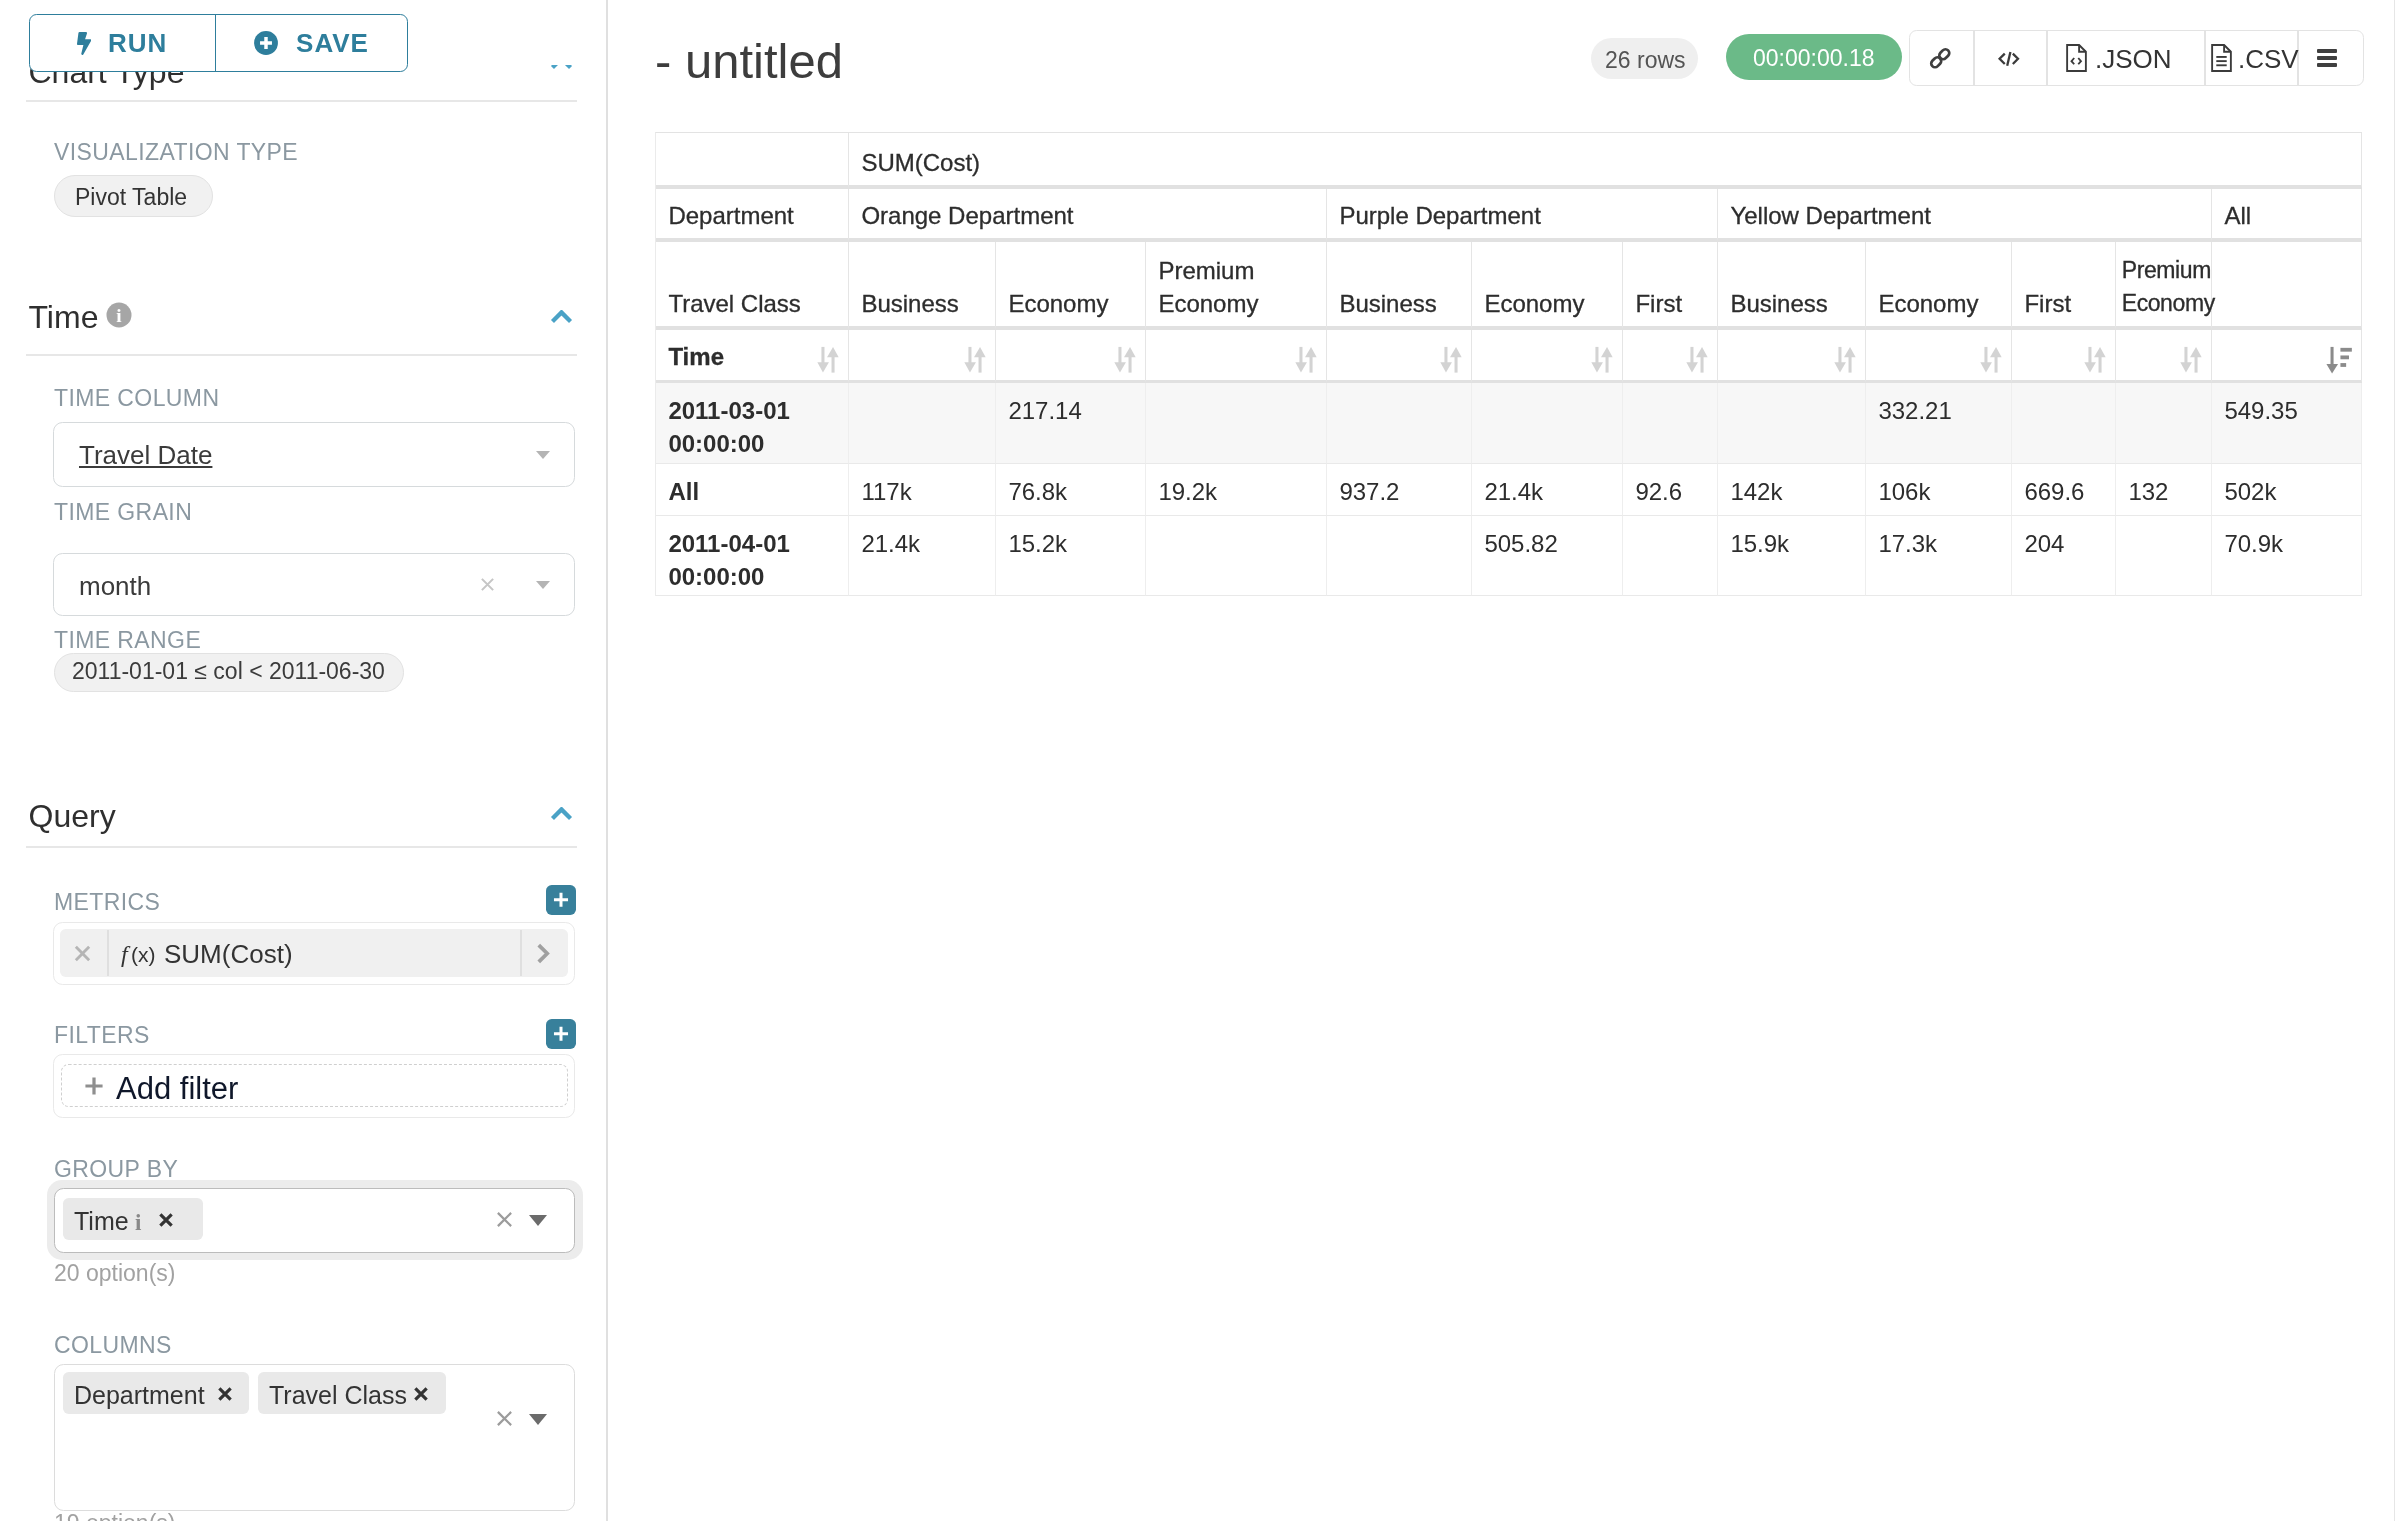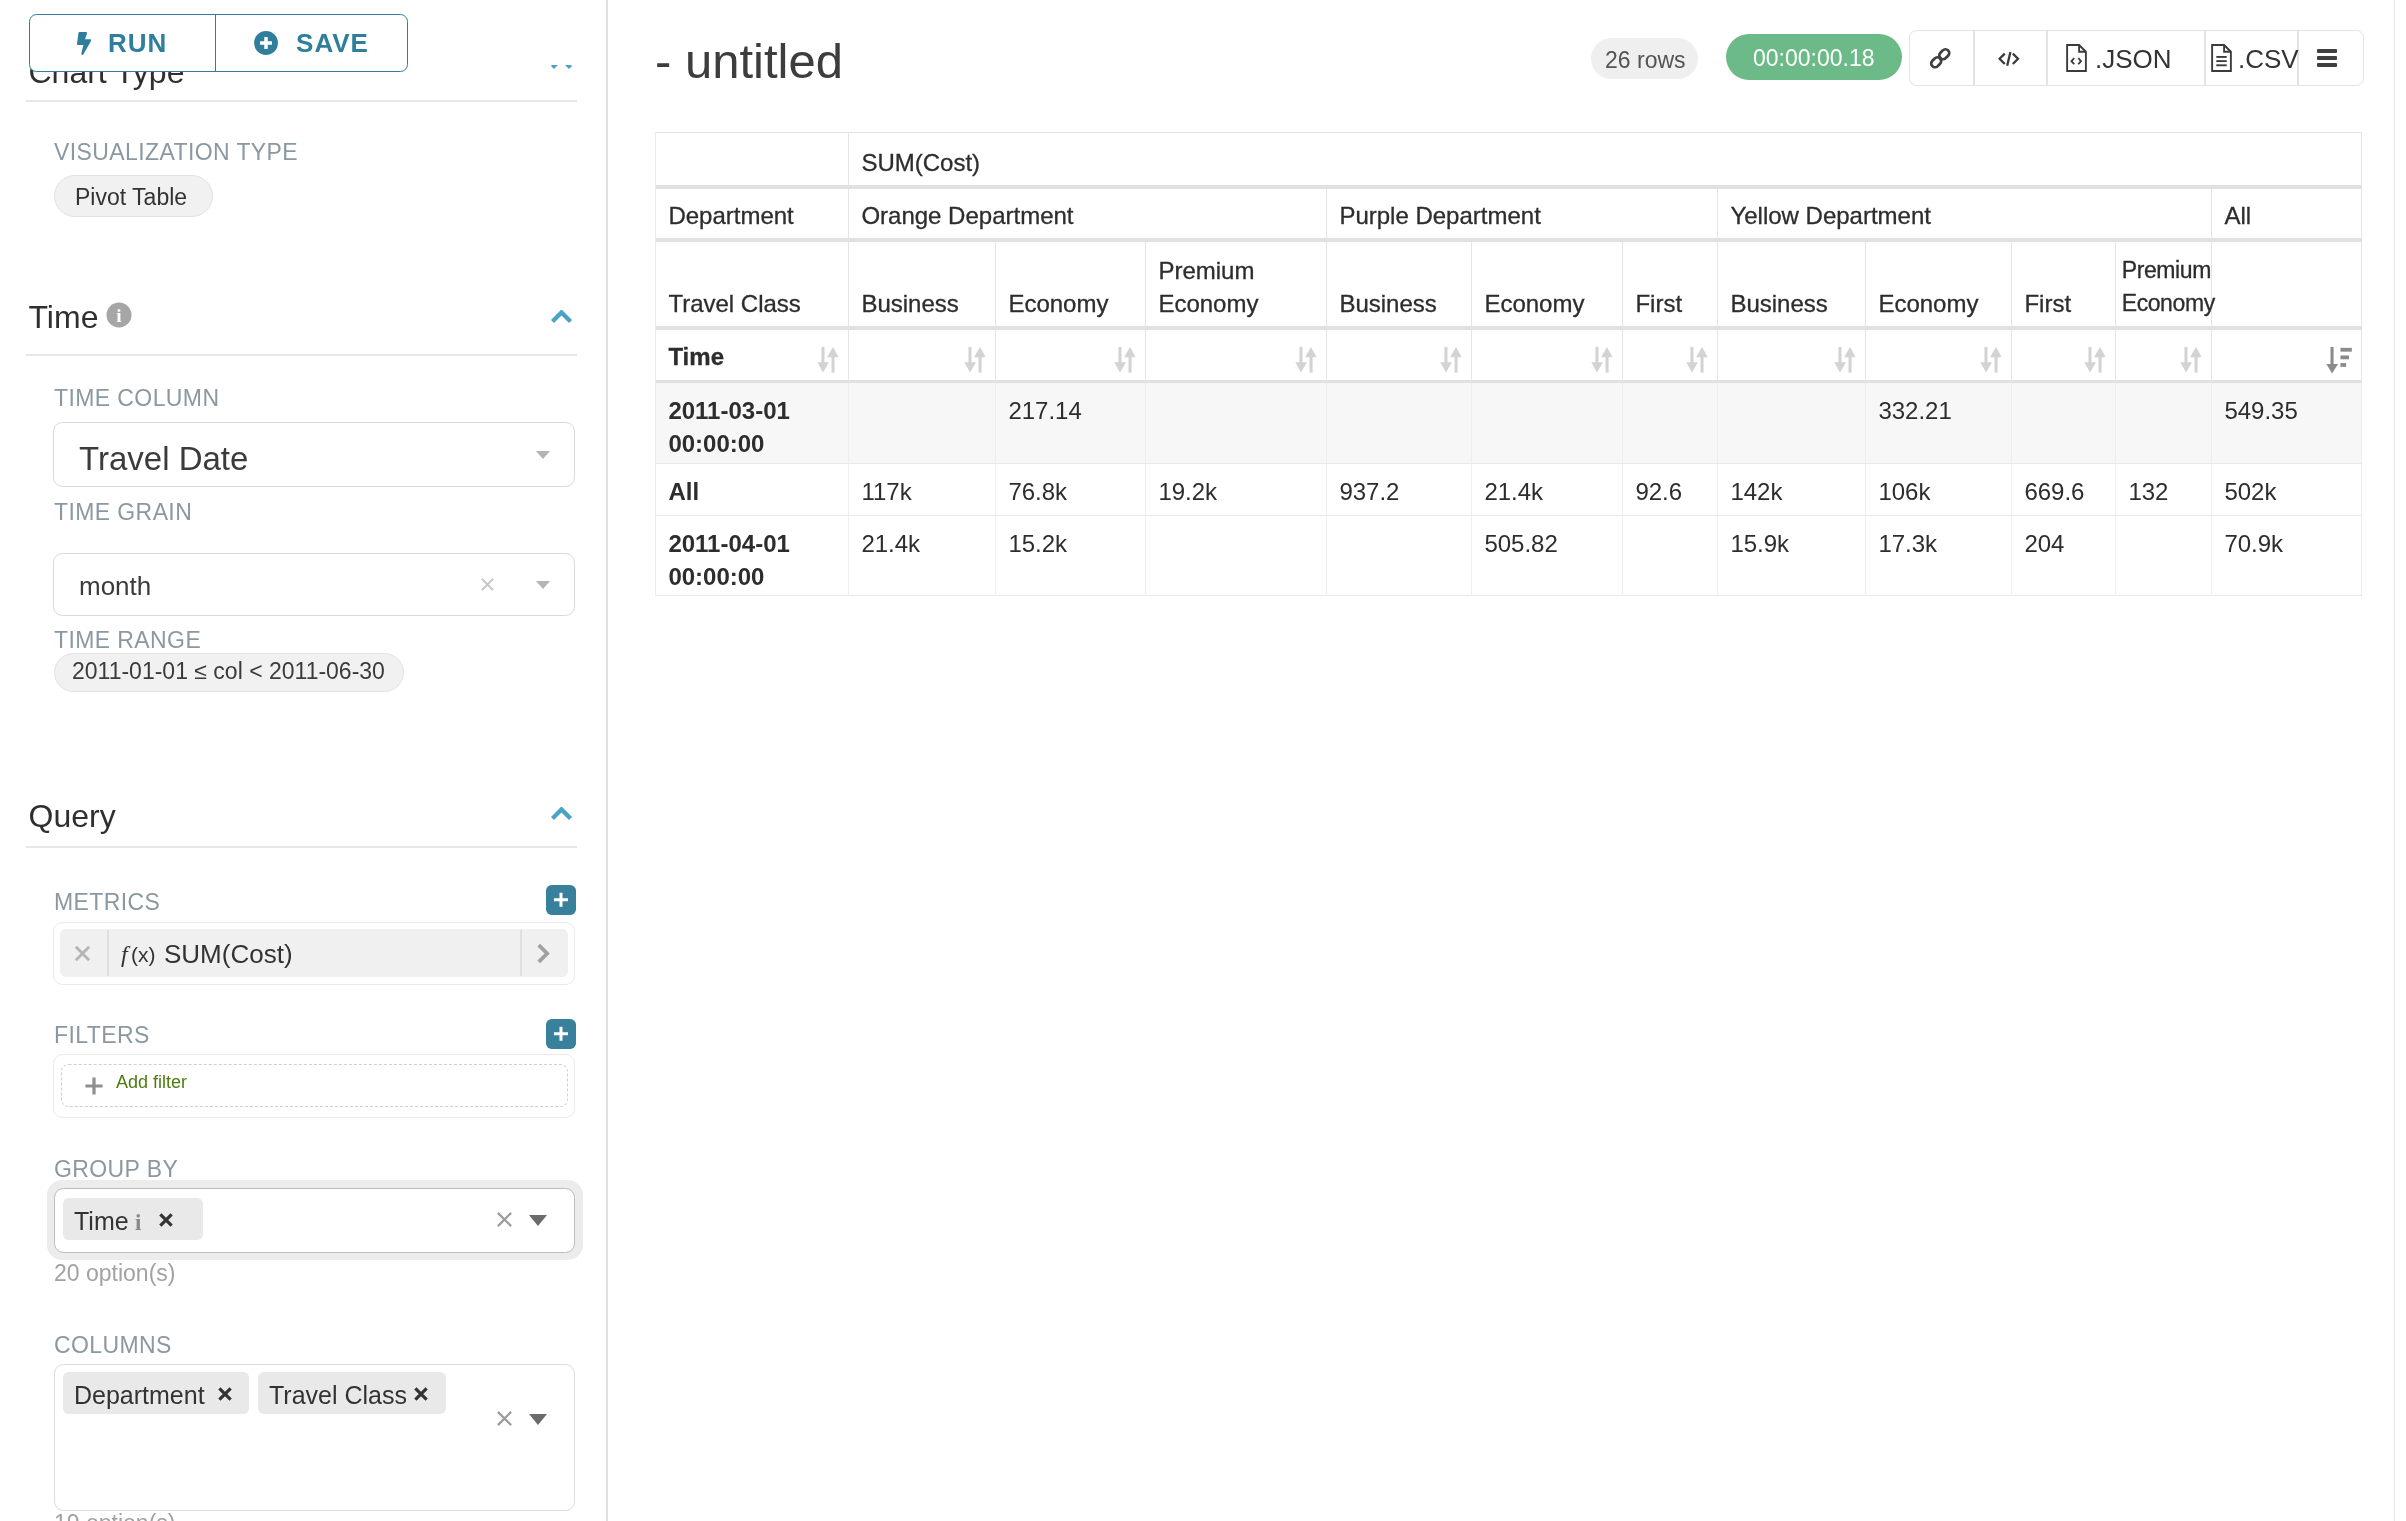--- a/index.html
+++ b/index.html
@@ -51,21 +51,21 @@
         <circle cx="13.5" cy="13.5" r="13" fill="#a6a6a6"></circle>
         <text x="13.5" y="20.5" font-family="Liberation Serif" font-size="20" font-weight="bold" fill="#fff" text-anchor="middle">i</text>
       </svg>
     <svg style="position:absolute;left:550px;top:310px;" width="23" height="13.3" viewBox="0 0 24 14">
         <polyline points="2.5 12 12 2.5 21.5 12" stroke="#4aa2c6" stroke-width="4.5" fill="none"></polyline>
       </svg>
     <div class="divider" style="top:354px;"></div>
 
     <span class="t lbl" style="left:54px;top:387px;">TIME COLUMN</span>
     <div class="selbox" style="left:53px;top:422px;width:522px;height:65px;"></div>
-    <span class="t" style="left:79px;top:442px;font-size:33px;color:#3b3b3b;">Travel Date</span>
+    <span class="t" style="left:79px;top:442px;font-size:26px;color:#3b3b3b;text-decoration:underline;">Travel Date</span>
     <div class="caret" style="left:536px;top:451px;"></div>
 
     <span class="t lbl" style="left:54px;top:501px;">TIME GRAIN</span>
     <div class="selbox" style="left:53px;top:553px;width:522px;height:63px;"></div>
     <span class="t" style="left:79px;top:573px;font-size:26px;color:#3b3b3b;">month</span>
     <svg style="position:absolute;left:480px;top:577px;" width="15" height="15" viewBox="0 0 16 16">
         <path d="M2 2 L14 14 M14 2 L2 14" stroke="#c6c6c6" stroke-width="2.2"></path>
       </svg>
     <div class="caret" style="left:536px;top:581px;"></div>
 
@@ -101,21 +101,21 @@
     <span class="t lbl" style="left:54px;top:1024px;">FILTERS</span>
     <div class="plusbtn" style="left:546px;top:1019px;"></div>
     <svg style="position:absolute;left:546px;top:1019px;" width="30" height="29.5" viewBox="0 0 32 31">
         <path d="M16 8v15M8.5 15.5h15" stroke="#fff" stroke-width="3.2"></path>
       </svg>
     <div style="position:absolute;left:53px;top:1054px;width:522px;height:64px;box-sizing:border-box;border:1.9px solid #e9e9e9;border-radius:9.5px;"></div>
     <div style="position:absolute;left:61px;top:1064px;width:507px;height:43px;box-sizing:border-box;border:1.9px dashed #cfcfcf;border-radius:7.6px;"></div>
     <svg style="position:absolute;left:84px;top:1076px;" width="20" height="20" viewBox="0 0 21 21">
         <path d="M10.5 1.5v18M1.5 10.5h18" stroke="#8f8f8f" stroke-width="3.4"></path>
       </svg>
-    <span class="t" style="left:116px;top:1073px;font-size:18px;color:#4d7c0f;">Add filter</span>
+    <span class="t" style="left:116px;top:1073px;font-size:31px;color:#0f172a;">Add filter</span>
 
     <span class="t lbl" style="left:54px;top:1158px;">GROUP BY</span>
     <div style="position:absolute;left:47px;top:1180px;width:536px;height:80px;background:#ececec;border-radius:15px;"></div>
     <div style="position:absolute;left:54px;top:1188px;width:521px;height:65px;box-sizing:border-box;background:#fff;border:1.9px solid #bcbcbc;border-radius:9.5px;"></div>
     <div class="tagpill" style="left:63px;top:1198px;width:140px;height:42px;"></div>
     <span class="t" style="left:74px;top:1209px;font-size:25px;color:#333;">Time</span>
     <span class="t" style="left:135px;top:1211px;font-size:23px;color:#898989;font-family:'Liberation Serif',serif;font-weight:bold;">i</span>
     <svg style="position:absolute;left:158px;top:1212px;" width="16" height="16" viewBox="0 0 17 17">
         <path d="M2.5 2.5 L14.5 14.5 M14.5 2.5 L2.5 14.5" stroke="#333" stroke-width="3.4"></path>
       </svg>

